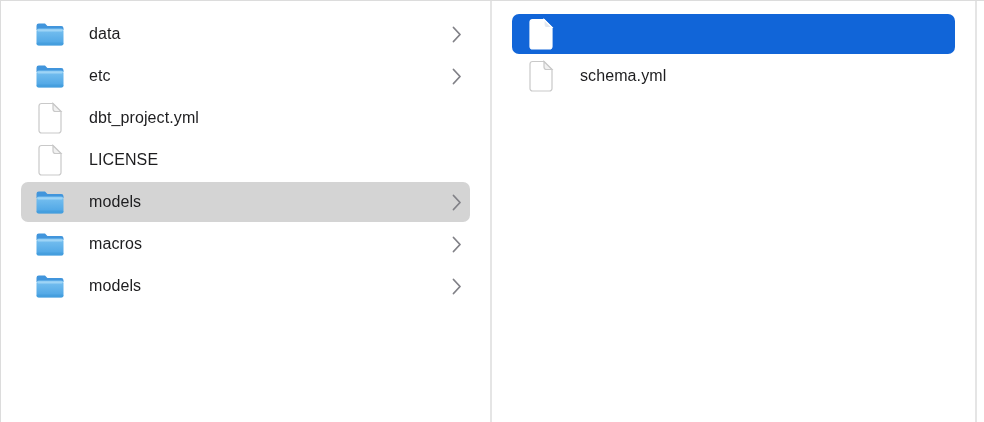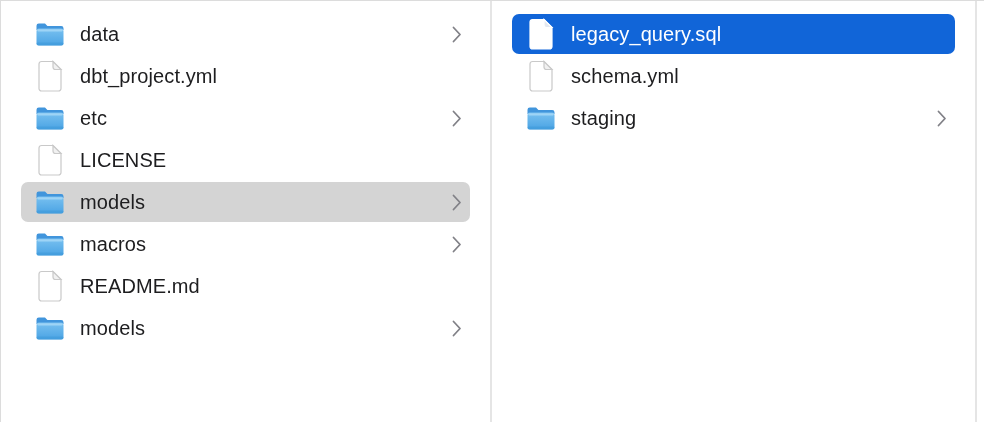--- a/index.html
+++ b/index.html
@@ -48,22 +48,22 @@
   .icon-slot {
     width: 30px;
     height: 32px;
     flex: none;
     display: flex;
     align-items: center;
     justify-content: center;
   }
 
   .label {
-    margin-left: 15px;
-    font-size: 20px;
+    margin-left: 24px;
+    font-size: 16px;
     color: var(--text, #1d1d1f);
     white-space: nowrap;
     letter-spacing: 0.1px;
   }
   .row.selected-blue .label { color: var(--selected-text, #ffffff); }
 
   .chevron {
     margin-left: auto;
     display: flex;
     align-items: center;
@@ -98,52 +98,52 @@
         </span>
     <span class="label">data</span>
     <span class="chevron">
           <svg viewBox="0 0 10 17" width="10" height="17" aria-hidden="true">
     <path d="M1.5 1.5 L8 8.5 L1.5 15.5" fill="none" stroke-width="1.8" stroke-linecap="round" stroke-linejoin="round"></path>
   </svg>
         </span>
   </div>
       <div class="row">
     <span class="icon-slot">
+          <svg viewBox="0 0 30 26" width="30" height="26" aria-hidden="true">
+    <defs>
+      <linearGradient id="folderGrad" x1="0" y1="0" x2="0" y2="1">
+        <stop offset="0" stop-color="#79c1f0"></stop>
+        <stop offset="1" stop-color="#4aa3e4"></stop>
+      </linearGradient>
+    </defs>
+    <path d="M1.5 9 V4.8 Q1.5 2.5 3.8 2.5 H10 L12.4 4.9 H26.2 Q28.5 4.9 28.5 7.2 V9 Z" fill="#4195dc"></path>
+    <rect x="1.5" y="7.6" width="27" height="16.9" rx="2.3" fill="url(#folderGrad)"></rect>
+    <rect x="2.2" y="8.2" width="25.6" height="2.2" rx="1.1" fill="#9ed4f6"></rect>
+    <rect x="1.5" y="21.6" width="27" height="2.9" rx="1.8" fill="#3e99d9" opacity="0.55"></rect>
+  </svg>
+        </span>
+    <span class="label">etc</span>
+    <span class="chevron">
+          <svg viewBox="0 0 10 17" width="10" height="17" aria-hidden="true">
+    <path d="M1.5 1.5 L8 8.5 L1.5 15.5" fill="none" stroke-width="1.8" stroke-linecap="round" stroke-linejoin="round"></path>
+  </svg>
+        </span>
+  </div>
+      <div class="row">
+    <span class="icon-slot">
           <svg viewBox="0 0 26 32" width="26" height="32" aria-hidden="true">
     <path class="doc-page" d="M4.5 1.5 h11.5 l8 8 v19 a2.5 2.5 0 0 1 -2.5 2.5 h-17 a2.5 2.5 0 0 1 -2.5 -2.5 v-24.5 a2.5 2.5 0 0 1 2.5 -2.5 z"></path>
     <path class="doc-fold" d="M16 1.5 v5.5 a2.5 2.5 0 0 0 2.5 2.5 h5.5 z"></path>
   </svg>
         </span>
     <span class="label">dbt_project.yml</span>
 
   </div>
       <div class="row">
     <span class="icon-slot">
-          <svg viewBox="0 0 30 26" width="30" height="26" aria-hidden="true">
-    <defs>
-      <linearGradient id="folderGrad" x1="0" y1="0" x2="0" y2="1">
-        <stop offset="0" stop-color="#79c1f0"></stop>
-        <stop offset="1" stop-color="#4aa3e4"></stop>
-      </linearGradient>
-    </defs>
-    <path d="M1.5 9 V4.8 Q1.5 2.5 3.8 2.5 H10 L12.4 4.9 H26.2 Q28.5 4.9 28.5 7.2 V9 Z" fill="#4195dc"></path>
-    <rect x="1.5" y="7.6" width="27" height="16.9" rx="2.3" fill="url(#folderGrad)"></rect>
-    <rect x="2.2" y="8.2" width="25.6" height="2.2" rx="1.1" fill="#9ed4f6"></rect>
-    <rect x="1.5" y="21.6" width="27" height="2.9" rx="1.8" fill="#3e99d9" opacity="0.55"></rect>
-  </svg>
-        </span>
-    <span class="label">etc</span>
-    <span class="chevron">
-          <svg viewBox="0 0 10 17" width="10" height="17" aria-hidden="true">
-    <path d="M1.5 1.5 L8 8.5 L1.5 15.5" fill="none" stroke-width="1.8" stroke-linecap="round" stroke-linejoin="round"></path>
-  </svg>
-        </span>
-  </div>
-      <div class="row">
-    <span class="icon-slot">
           <svg viewBox="0 0 26 32" width="26" height="32" aria-hidden="true">
     <path class="doc-page" d="M4.5 1.5 h11.5 l8 8 v19 a2.5 2.5 0 0 1 -2.5 2.5 h-17 a2.5 2.5 0 0 1 -2.5 -2.5 v-24.5 a2.5 2.5 0 0 1 2.5 -2.5 z"></path>
     <path class="doc-fold" d="M16 1.5 v5.5 a2.5 2.5 0 0 0 2.5 2.5 h5.5 z"></path>
   </svg>
         </span>
     <span class="label">LICENSE</span>
 
   </div>
       <div class="row selected-gray">
     <span class="icon-slot">
@@ -181,30 +181,20 @@
     <rect x="2.2" y="8.2" width="25.6" height="2.2" rx="1.1" fill="#9ed4f6"></rect>
     <rect x="1.5" y="21.6" width="27" height="2.9" rx="1.8" fill="#3e99d9" opacity="0.55"></rect>
   </svg>
         </span>
     <span class="label">macros</span>
     <span class="chevron">
           <svg viewBox="0 0 10 17" width="10" height="17" aria-hidden="true">
     <path d="M1.5 1.5 L8 8.5 L1.5 15.5" fill="none" stroke-width="1.8" stroke-linecap="round" stroke-linejoin="round"></path>
   </svg>
         </span>
-  </div>
-      <div class="row">
-    <span class="icon-slot">
-          <svg viewBox="0 0 26 32" width="26" height="32" aria-hidden="true">
-    <path class="doc-page" d="M4.5 1.5 h11.5 l8 8 v19 a2.5 2.5 0 0 1 -2.5 2.5 h-17 a2.5 2.5 0 0 1 -2.5 -2.5 v-24.5 a2.5 2.5 0 0 1 2.5 -2.5 z"></path>
-    <path class="doc-fold" d="M16 1.5 v5.5 a2.5 2.5 0 0 0 2.5 2.5 h5.5 z"></path>
-  </svg>
-        </span>
-    <span class="label">README.md</span>
-
   </div>
       <div class="row">
     <span class="icon-slot">
           <svg viewBox="0 0 30 26" width="30" height="26" aria-hidden="true">
     <defs>
       <linearGradient id="folderGrad" x1="0" y1="0" x2="0" y2="1">
         <stop offset="0" stop-color="#79c1f0"></stop>
         <stop offset="1" stop-color="#4aa3e4"></stop>
       </linearGradient>
     </defs>
@@ -224,51 +214,28 @@
     </div>
   <div class="divider"></div>
   <div class="column col-right">
       <div class="row selected-blue">
     <span class="icon-slot">
           <svg viewBox="0 0 26 32" width="26" height="32" aria-hidden="true">
     <path class="doc-page" d="M4.5 1.5 h11.5 l8 8 v19 a2.5 2.5 0 0 1 -2.5 2.5 h-17 a2.5 2.5 0 0 1 -2.5 -2.5 v-24.5 a2.5 2.5 0 0 1 2.5 -2.5 z"></path>
     <path class="doc-fold" d="M16 1.5 v5.5 a2.5 2.5 0 0 0 2.5 2.5 h5.5 z"></path>
   </svg>
         </span>
-    <span class="label">legacy_query.sql</span>
 
   </div>
       <div class="row">
     <span class="icon-slot">
           <svg viewBox="0 0 26 32" width="26" height="32" aria-hidden="true">
     <path class="doc-page" d="M4.5 1.5 h11.5 l8 8 v19 a2.5 2.5 0 0 1 -2.5 2.5 h-17 a2.5 2.5 0 0 1 -2.5 -2.5 v-24.5 a2.5 2.5 0 0 1 2.5 -2.5 z"></path>
     <path class="doc-fold" d="M16 1.5 v5.5 a2.5 2.5 0 0 0 2.5 2.5 h5.5 z"></path>
   </svg>
         </span>
     <span class="label">schema.yml</span>
 
-  </div>
-      <div class="row">
-    <span class="icon-slot">
-          <svg viewBox="0 0 30 26" width="30" height="26" aria-hidden="true">
-    <defs>
-      <linearGradient id="folderGrad" x1="0" y1="0" x2="0" y2="1">
-        <stop offset="0" stop-color="#79c1f0"></stop>
-        <stop offset="1" stop-color="#4aa3e4"></stop>
-      </linearGradient>
-    </defs>
-    <path d="M1.5 9 V4.8 Q1.5 2.5 3.8 2.5 H10 L12.4 4.9 H26.2 Q28.5 4.9 28.5 7.2 V9 Z" fill="#4195dc"></path>
-    <rect x="1.5" y="7.6" width="27" height="16.9" rx="2.3" fill="url(#folderGrad)"></rect>
-    <rect x="2.2" y="8.2" width="25.6" height="2.2" rx="1.1" fill="#9ed4f6"></rect>
-    <rect x="1.5" y="21.6" width="27" height="2.9" rx="1.8" fill="#3e99d9" opacity="0.55"></rect>
-  </svg>
-        </span>
-    <span class="label">staging</span>
-    <span class="chevron">
-          <svg viewBox="0 0 10 17" width="10" height="17" aria-hidden="true">
-    <path d="M1.5 1.5 L8 8.5 L1.5 15.5" fill="none" stroke-width="1.8" stroke-linecap="round" stroke-linejoin="round"></path>
-  </svg>
-        </span>
   </div>
     </div>
   <div class="divider"></div>
   <div class="column col-empty"></div>
 </div>
 
 </body></html>

